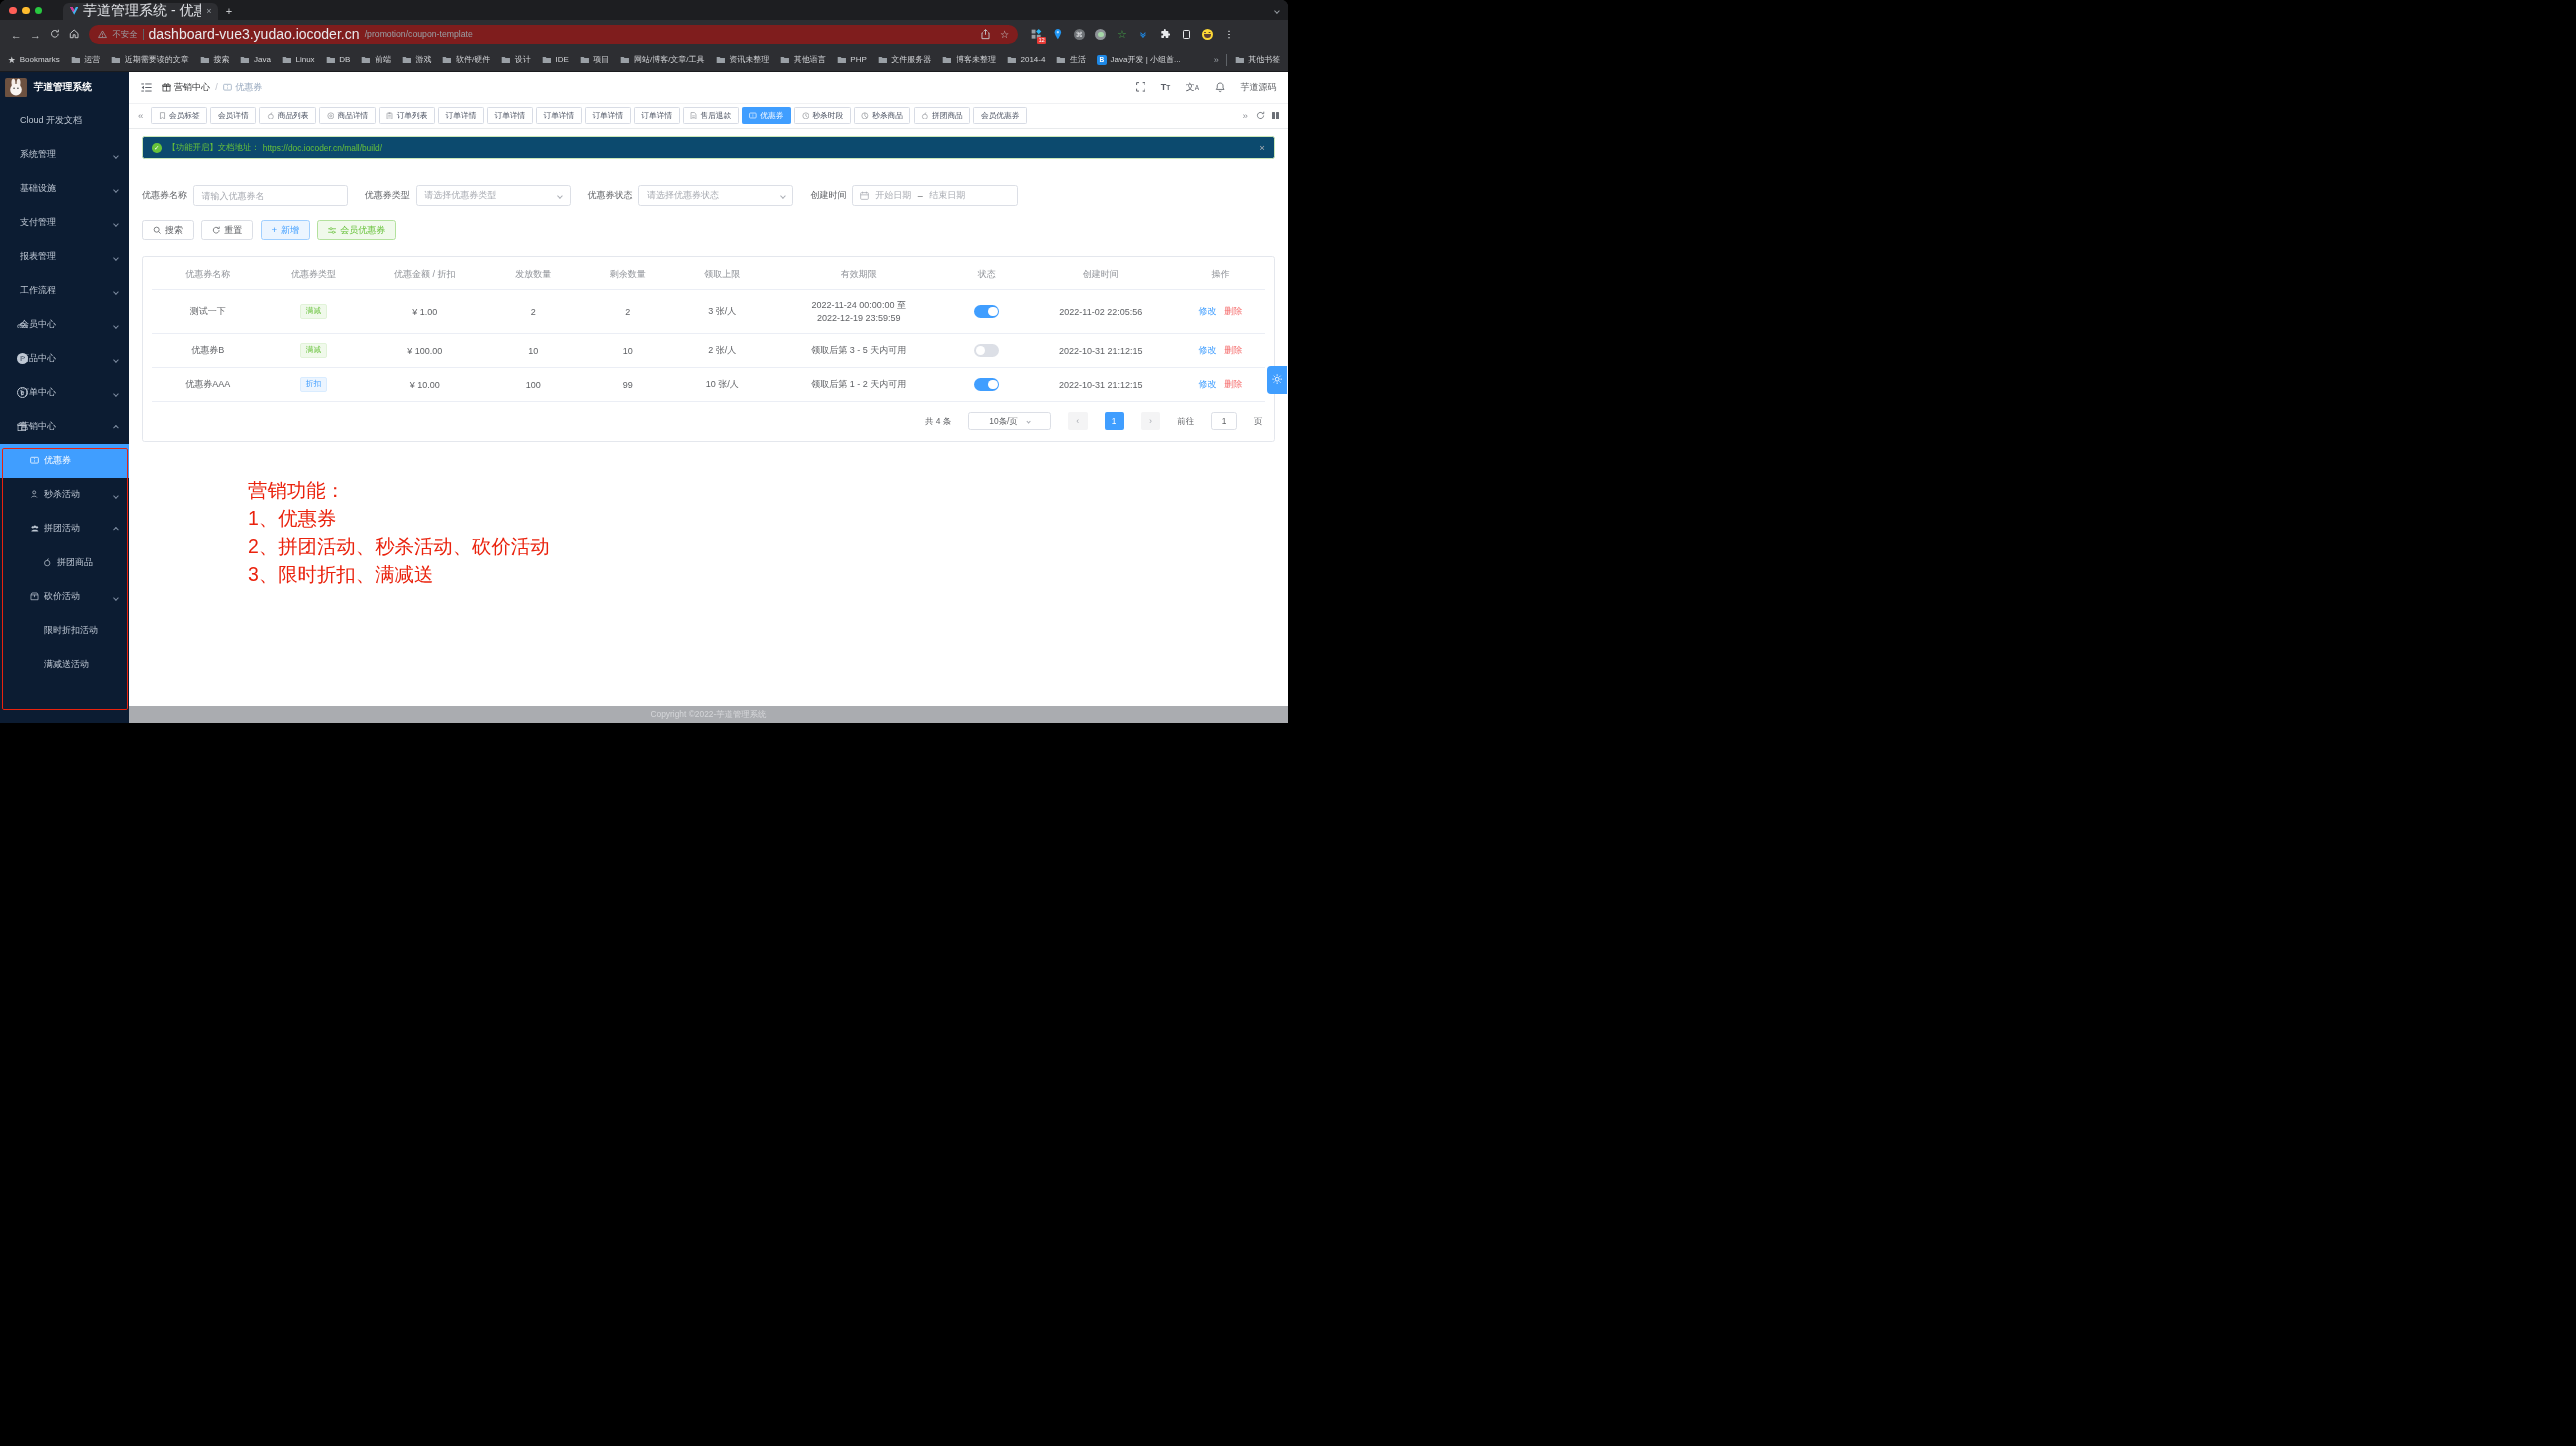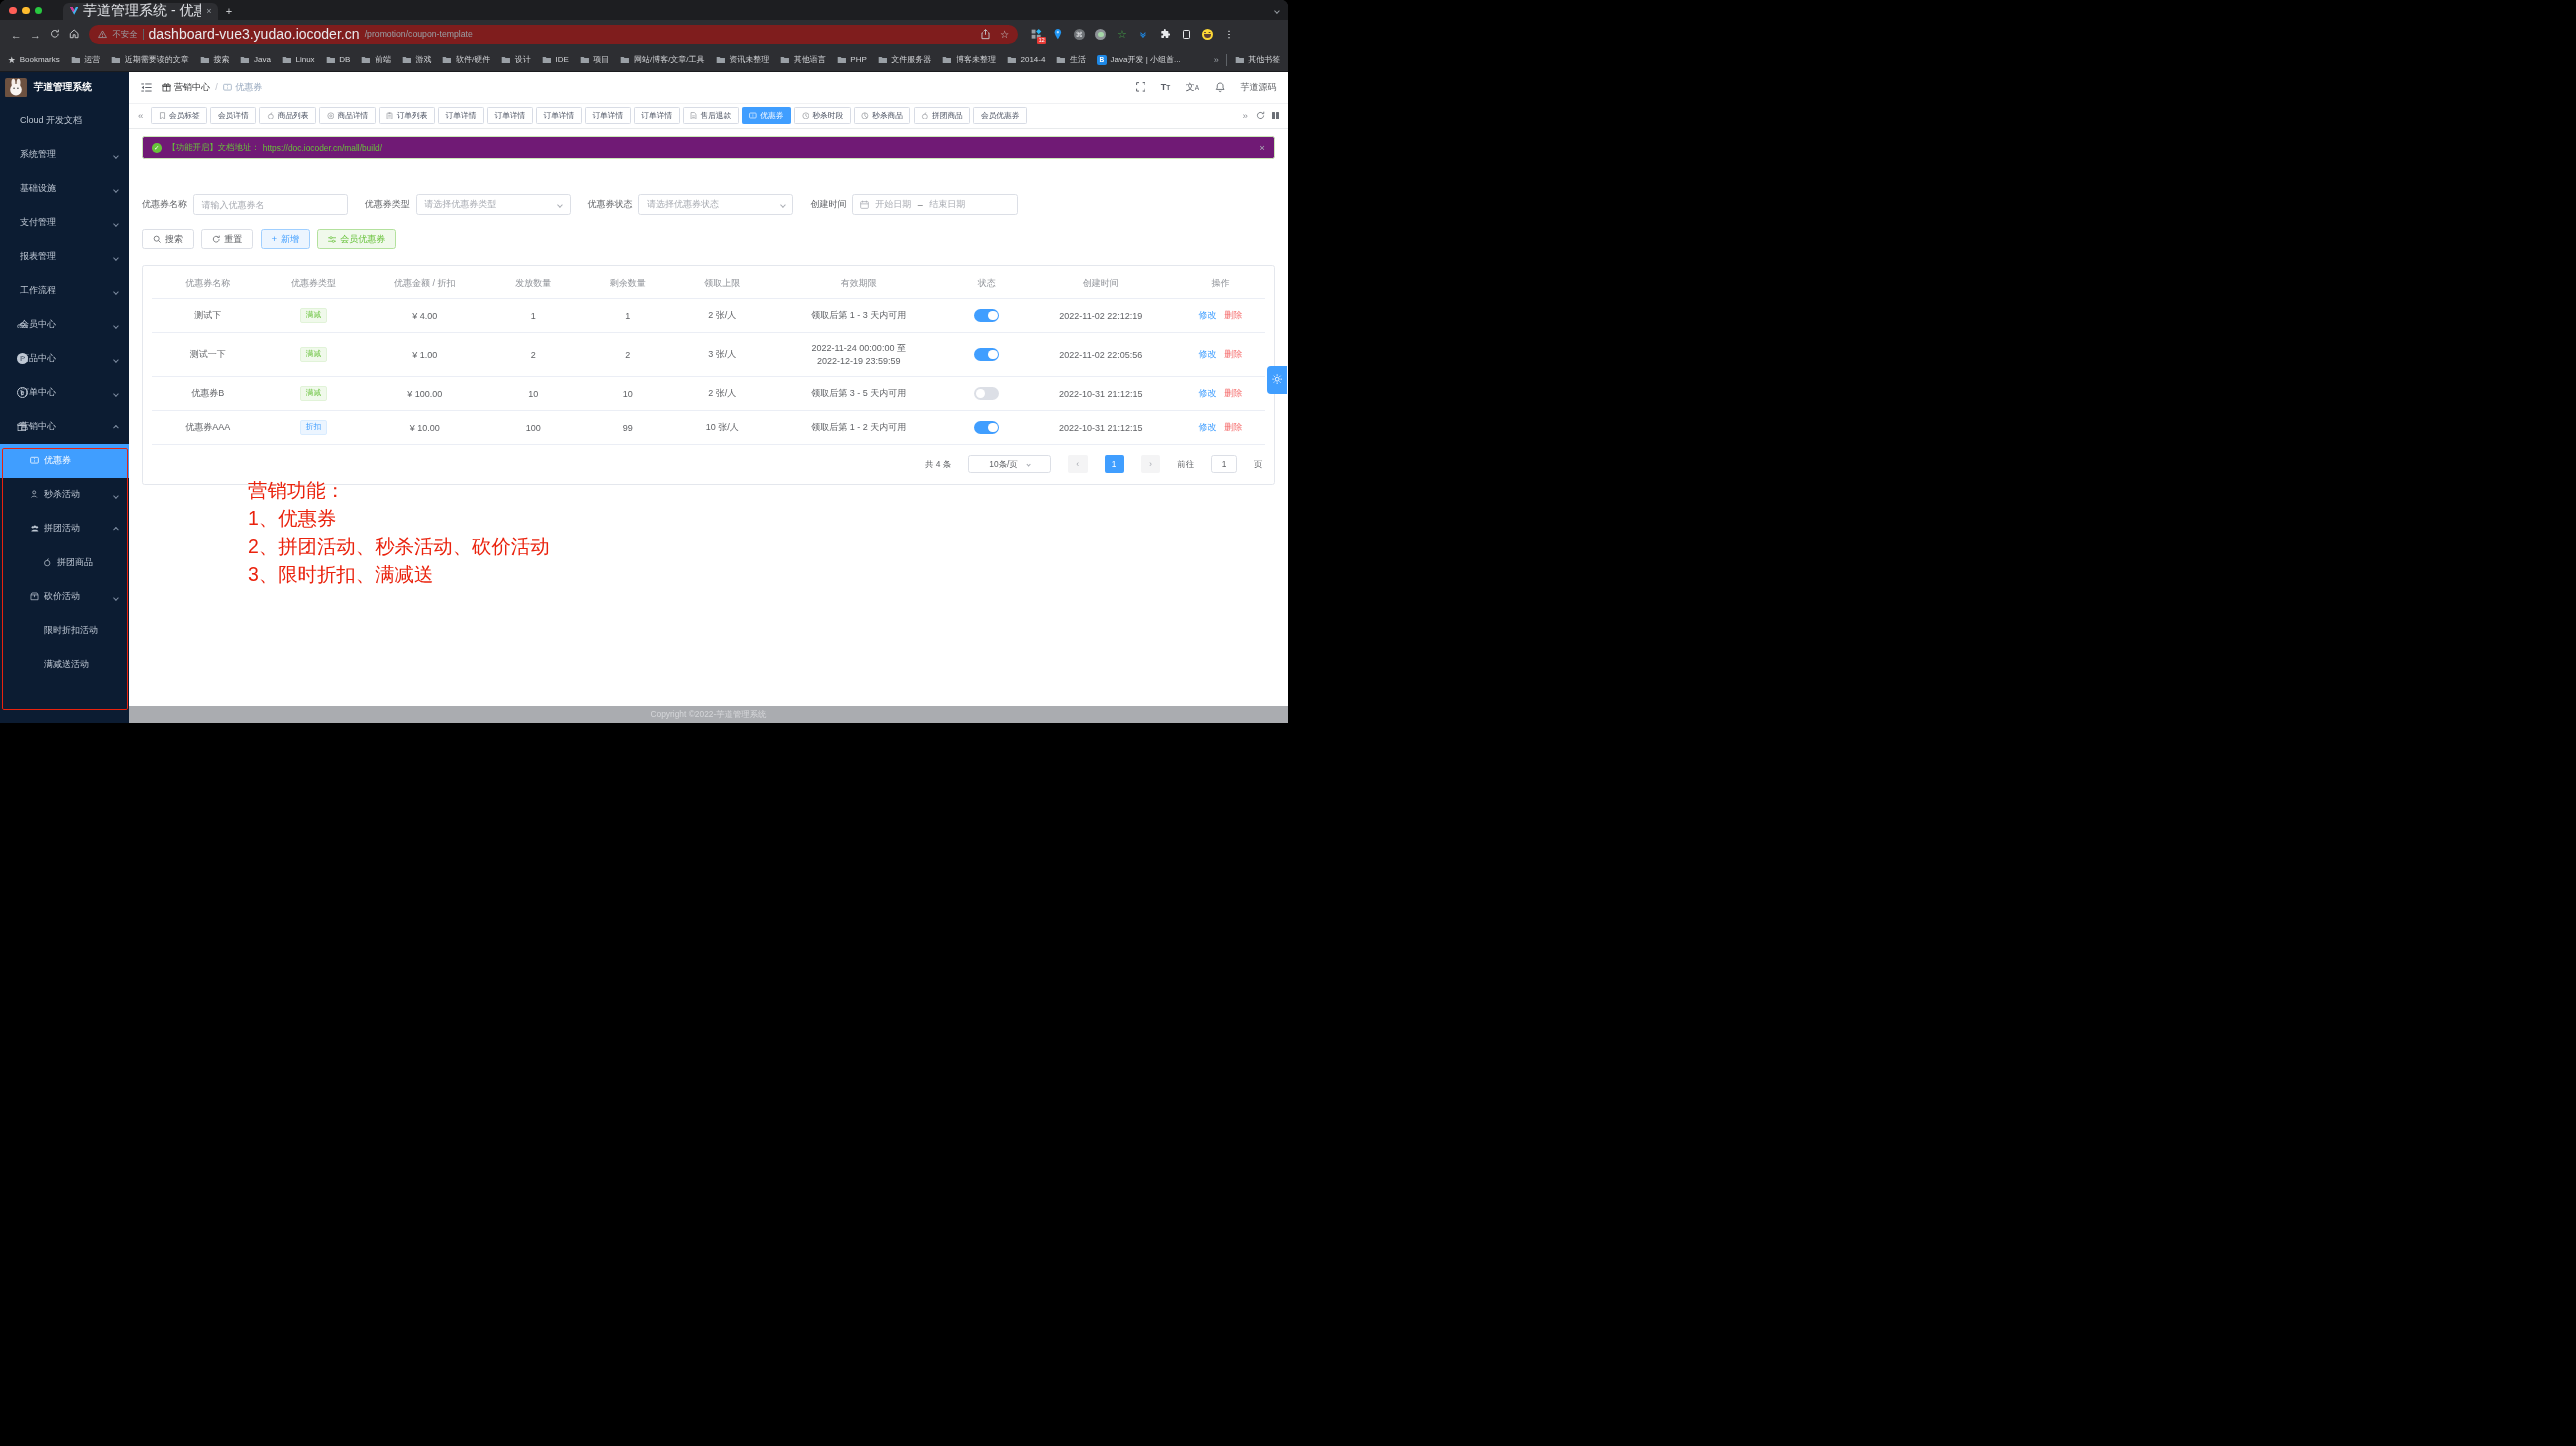--- a/index.html
+++ b/index.html
@@ -79,21 +79,21 @@
   
   .tagsbar{height:25px;display:flex;align-items:center;border-bottom:0.6px solid #e8eaec;padding:0 5.2px;flex-shrink:0}
   .tag-scroll{display:flex;align-items:center;gap:3.2px;overflow:hidden;flex:1;margin:0 3.9px}
   .tagv{height:17px;border:0.6px solid #d8dce5;background:#fff;color:#495060;font-size:7.7px;display:flex;align-items:center;gap:3.2px;padding:0 6.5px;border-radius:1.3px;white-space:nowrap;cursor:pointer}
   .tagv.active{background:#409eff;border-color:#409eff;color:#fff}
   .tags-ctl{color:#909399;font-size:9.7px;display:flex;align-items:center;gap:9px;padding:0 3.9px}
   .panel-ic{display:flex;gap:1.3px}
   .panel-ic i{width:2.6px;height:7.7px;background:#6b6f76;border-radius:0.6px}
   
   .content{flex:1;padding:7.7px 13px;position:relative;background:#fff;overflow:hidden}
-  .alert{height:23px;background:#701a75;border:0.6px solid #cbe8b8;border-radius:2.6px;display:flex;align-items:center;gap:5.8px;padding:0 9px;color:#67c23a;font-size:8.4px;margin-bottom:35px}
+  .alert{height:23px;background:#0c4a6e;border:0.6px solid #cbe8b8;border-radius:2.6px;display:flex;align-items:center;gap:5.8px;padding:0 9px;color:#67c23a;font-size:8.4px;margin-bottom:26px}
   .check{width:9.7px;height:9.7px;border-radius:50%;background:#67c23a;color:#fff;font-size:6.5px;display:flex;align-items:center;justify-content:center;flex-shrink:0}
   .alert-close{margin-left:auto;color:#a8abb2;font-size:9.7px;cursor:pointer}
   .filters{display:flex;align-items:center;margin-bottom:14px;font-size:9px;color:#606266}
   .fgroup{display:flex;align-items:center;gap:5.8px;margin-right:17px}
   .inp{height:20.6px;width:155px;border:0.6px solid #dcdfe6;border-radius:2.6px;padding:0 7.7px;font-size:9px;color:#606266;outline:none}
   .inp::placeholder{color:#a8abb2}
   .sel{height:20.6px;width:155px;border:0.6px solid #dcdfe6;border-radius:2.6px;padding:0 7.7px;display:flex;align-items:center;justify-content:space-between;color:#a8abb2;cursor:pointer;background:#fff}
   .sel .cv{border-color:#a8abb2}
   .daterange{height:20.6px;width:166px;border:0.6px solid #dcdfe6;border-radius:2.6px;display:flex;align-items:center;gap:6.5px;padding:0 6.5px;color:#a8abb2;background:#fff}
   .btnrow{display:flex;gap:7.7px;margin-bottom:15.5px}
@@ -754,32 +754,20 @@
                 <th>发放数量</th>
                 <th>剩余数量</th>
                 <th>领取上限</th>
                 <th>有效期限</th>
                 <th>状态</th>
                 <th>创建时间</th>
                 <th>操作</th>
               </tr>
             </thead>
             <tbody>
-              <tr class="r1">
-                <td>测试下</td>
-                <td><span class="pill" data-color="green">满减</span></td>
-                <td>¥ 4.00</td>
-                <td>1</td>
-                <td>1</td>
-                <td>2 张/人</td>
-                <td>领取后第 1 - 3 天内可用</td>
-                <td><span class="sw" data-state="on"></span></td>
-                <td>2022-11-02 22:12:19</td>
-                <td><span class="oplink op-edit">修改</span><span class="oplink op-del">删除</span></td>
-              </tr>
               <tr class="r2">
                 <td>测试一下</td>
                 <td><span class="pill" data-color="green">满减</span></td>
                 <td>¥ 1.00</td>
                 <td>2</td>
                 <td>2</td>
                 <td>3 张/人</td>
                 <td>
                     <div class="vline">2022-11-24 00:00:00 至</div>
                     <div class="vline">2022-12-19 23:59:59</div>

